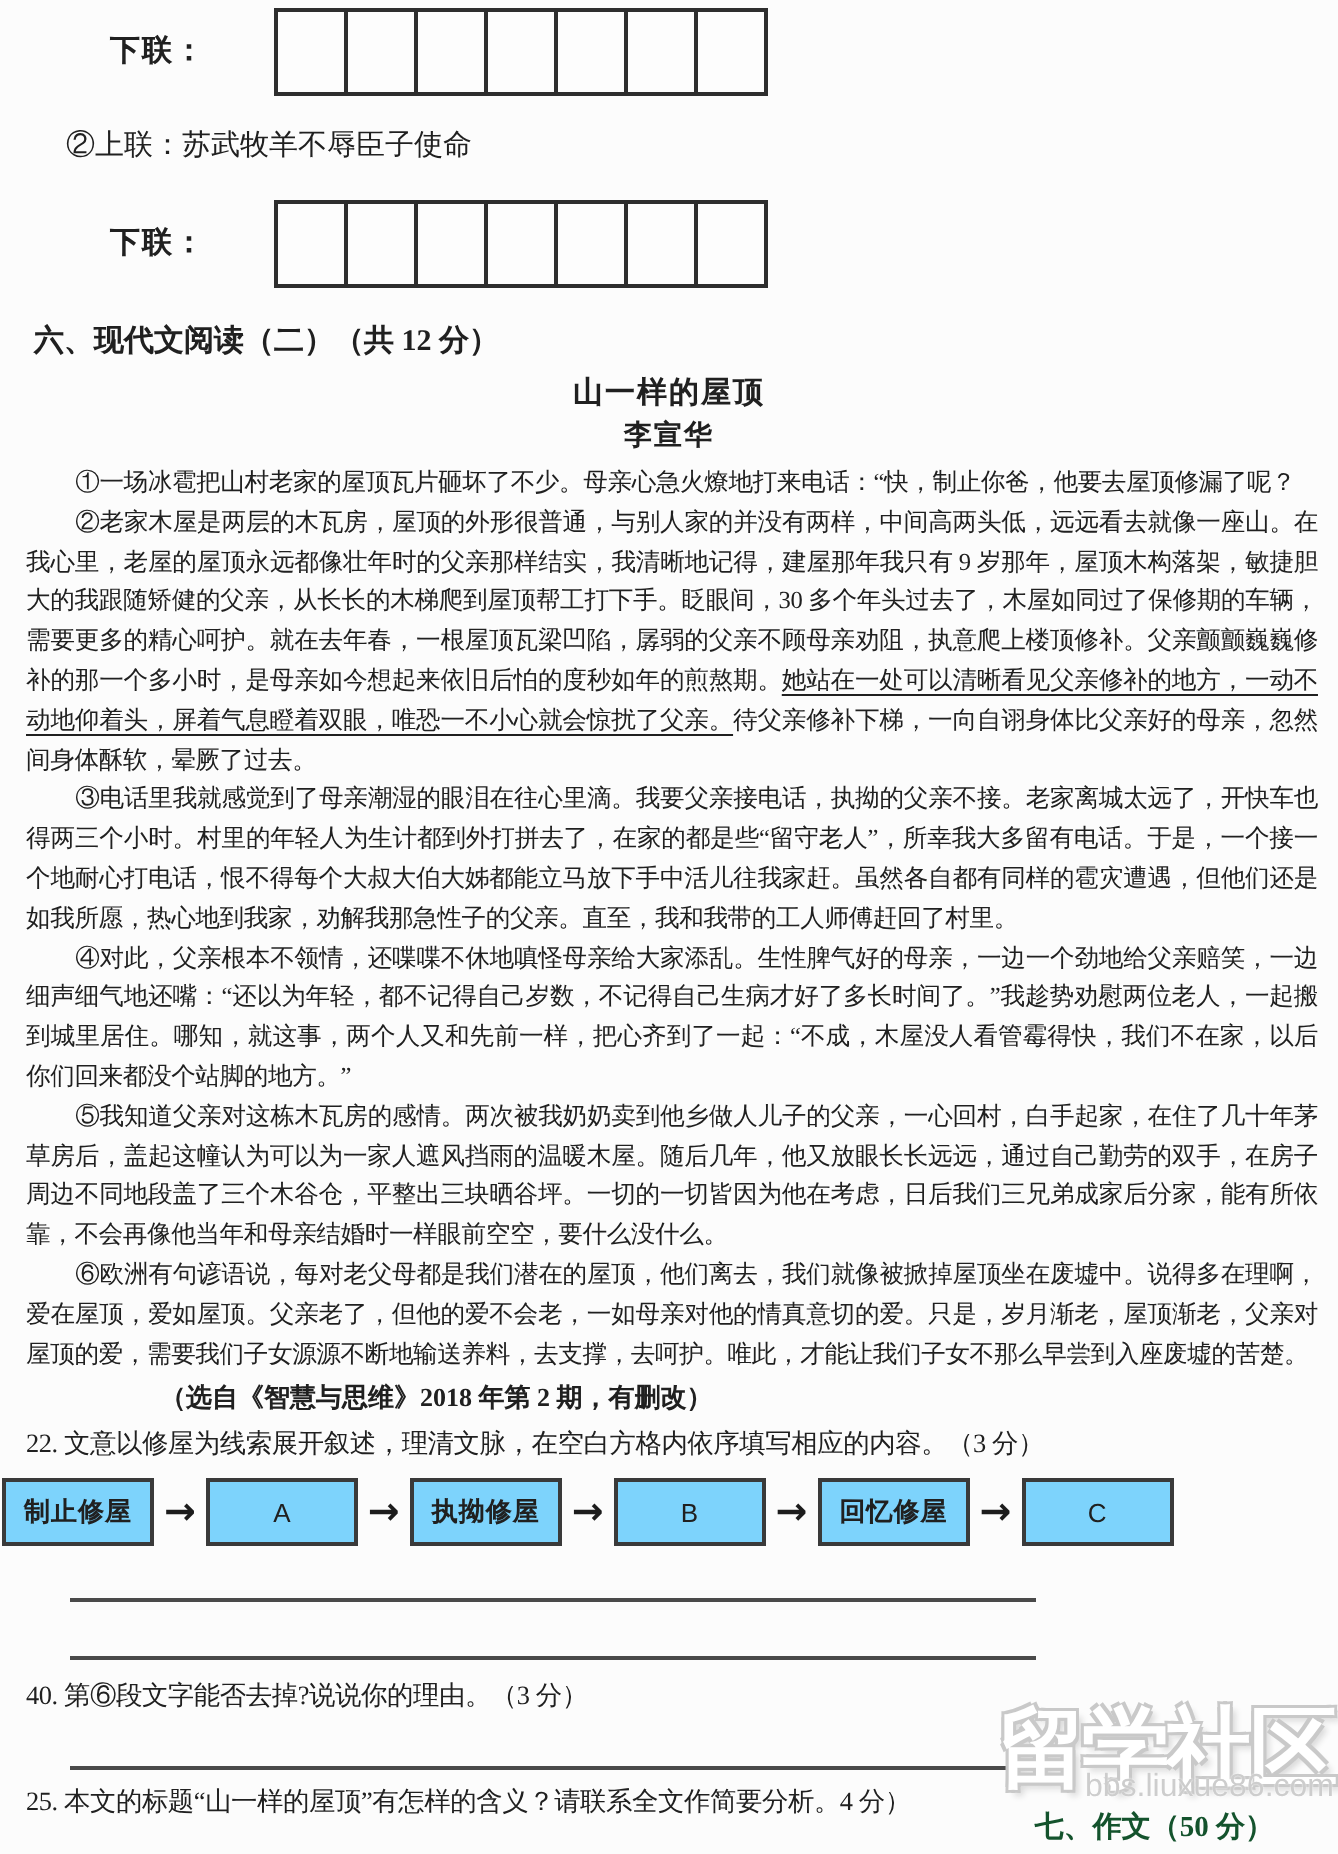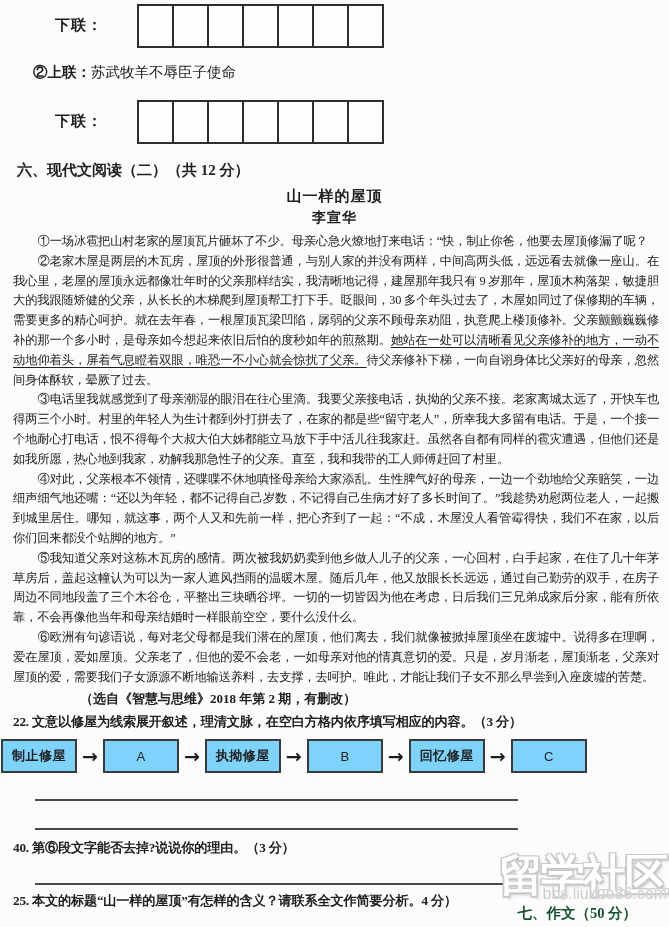--- a/index.html
+++ b/index.html
@@ -10,33 +10,33 @@
   }
   
   .couplet-row{display:flex;align-items:flex-start;}
   .row1{margin-top:4px;}
   .row2{margin-top:18px;}
   .couplet-label{font-weight:bold;font-size:15px;margin-left:55px;padding-top:12px;letter-spacing:1px;}
   .box-grid{display:flex;margin-left:34px;border:2px solid #2e2e2e;}
   .box-cell{width:33px;height:40px;border-right:2px solid #2e2e2e;background:#fdfdfd;}
   .box-cell:last-child{border-right:none;}
   .shanglian-line{margin:15px 0 0 33px;font-size:14.5px;}
-  .shanglian-line .pre{font-weight:bold;}
+  .shanglian-line .pre{font-weight:normal;}
   
   .sec-header{margin:17px 0 0 17px;font-weight:bold;font-size:15px;}
   .art-title{text-align:center;font-weight:bold;font-size:15px;margin-top:7px;letter-spacing:1px;}
   .art-author{text-align:center;font-weight:bold;font-size:14px;margin-top:3px;letter-spacing:1px;}
   
   .body-text{margin:5px 10px 0 13px;font-size:12.3px;line-height:19.8px;
     text-align:justify;letter-spacing:-0.2px;}
   .body-text p{margin:0;text-indent:2em;}
   .ul-span{text-decoration:underline;text-underline-offset:3px;}
   .source-line{margin:3px 0 0 80px;font-weight:bold;font-size:13px;}
   
-  .question{margin:5px 0 0 13px;font-weight:bold;font-size:13.2px;letter-spacing:-0.2px;}
+  .question{margin:5px 0 0 13px;font-weight:normal;font-size:13.2px;letter-spacing:-0.2px;}
   .q23{margin-top:15px;}
   .q24{margin-top:9px;}
   .q25{margin-top:7px;}
   
   .flowchart{display:flex;align-items:center;margin:8px 0 0 1px;}
   .fc-box{border:2px solid #3a3a3a;height:30px;display:flex;align-items:center;
     justify-content:center;font-size:13px;background:#7dd3fc;}
   .fc-label{width:72px;font-weight:bold;letter-spacing:0.5px;}
   .fc-letter{width:72px;font-family:"Liberation Sans","DejaVu Sans",sans-serif;font-size:13px;}
   .fc-arrow{font-size:19px;font-weight:bold;margin:0 5px;color:#1c1c1c;

